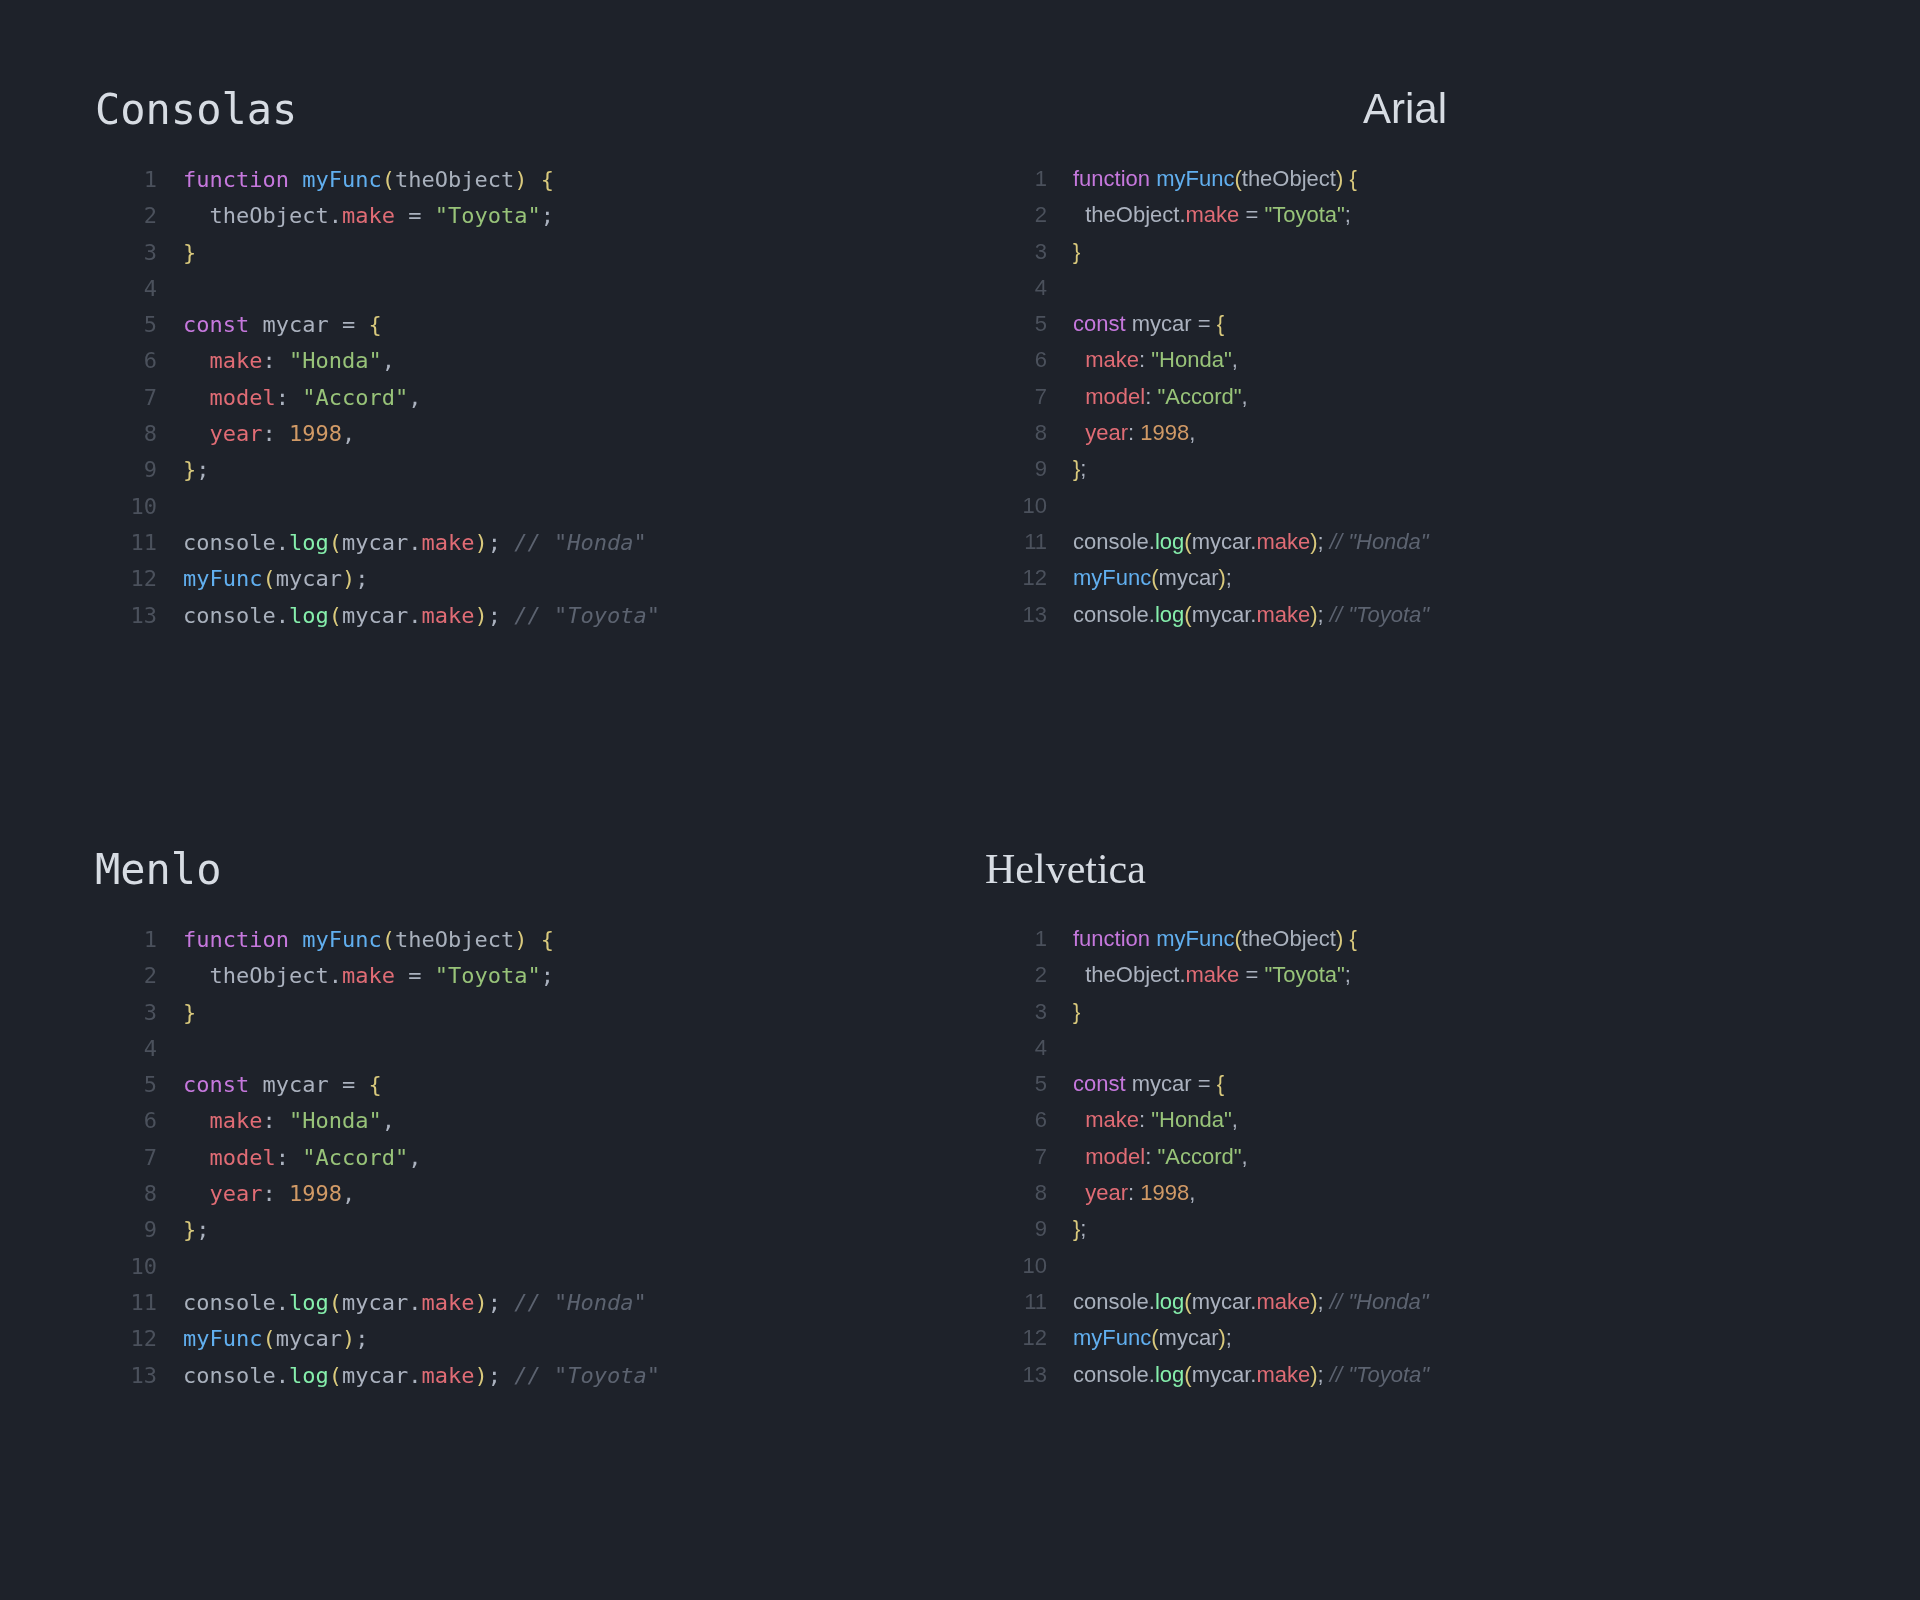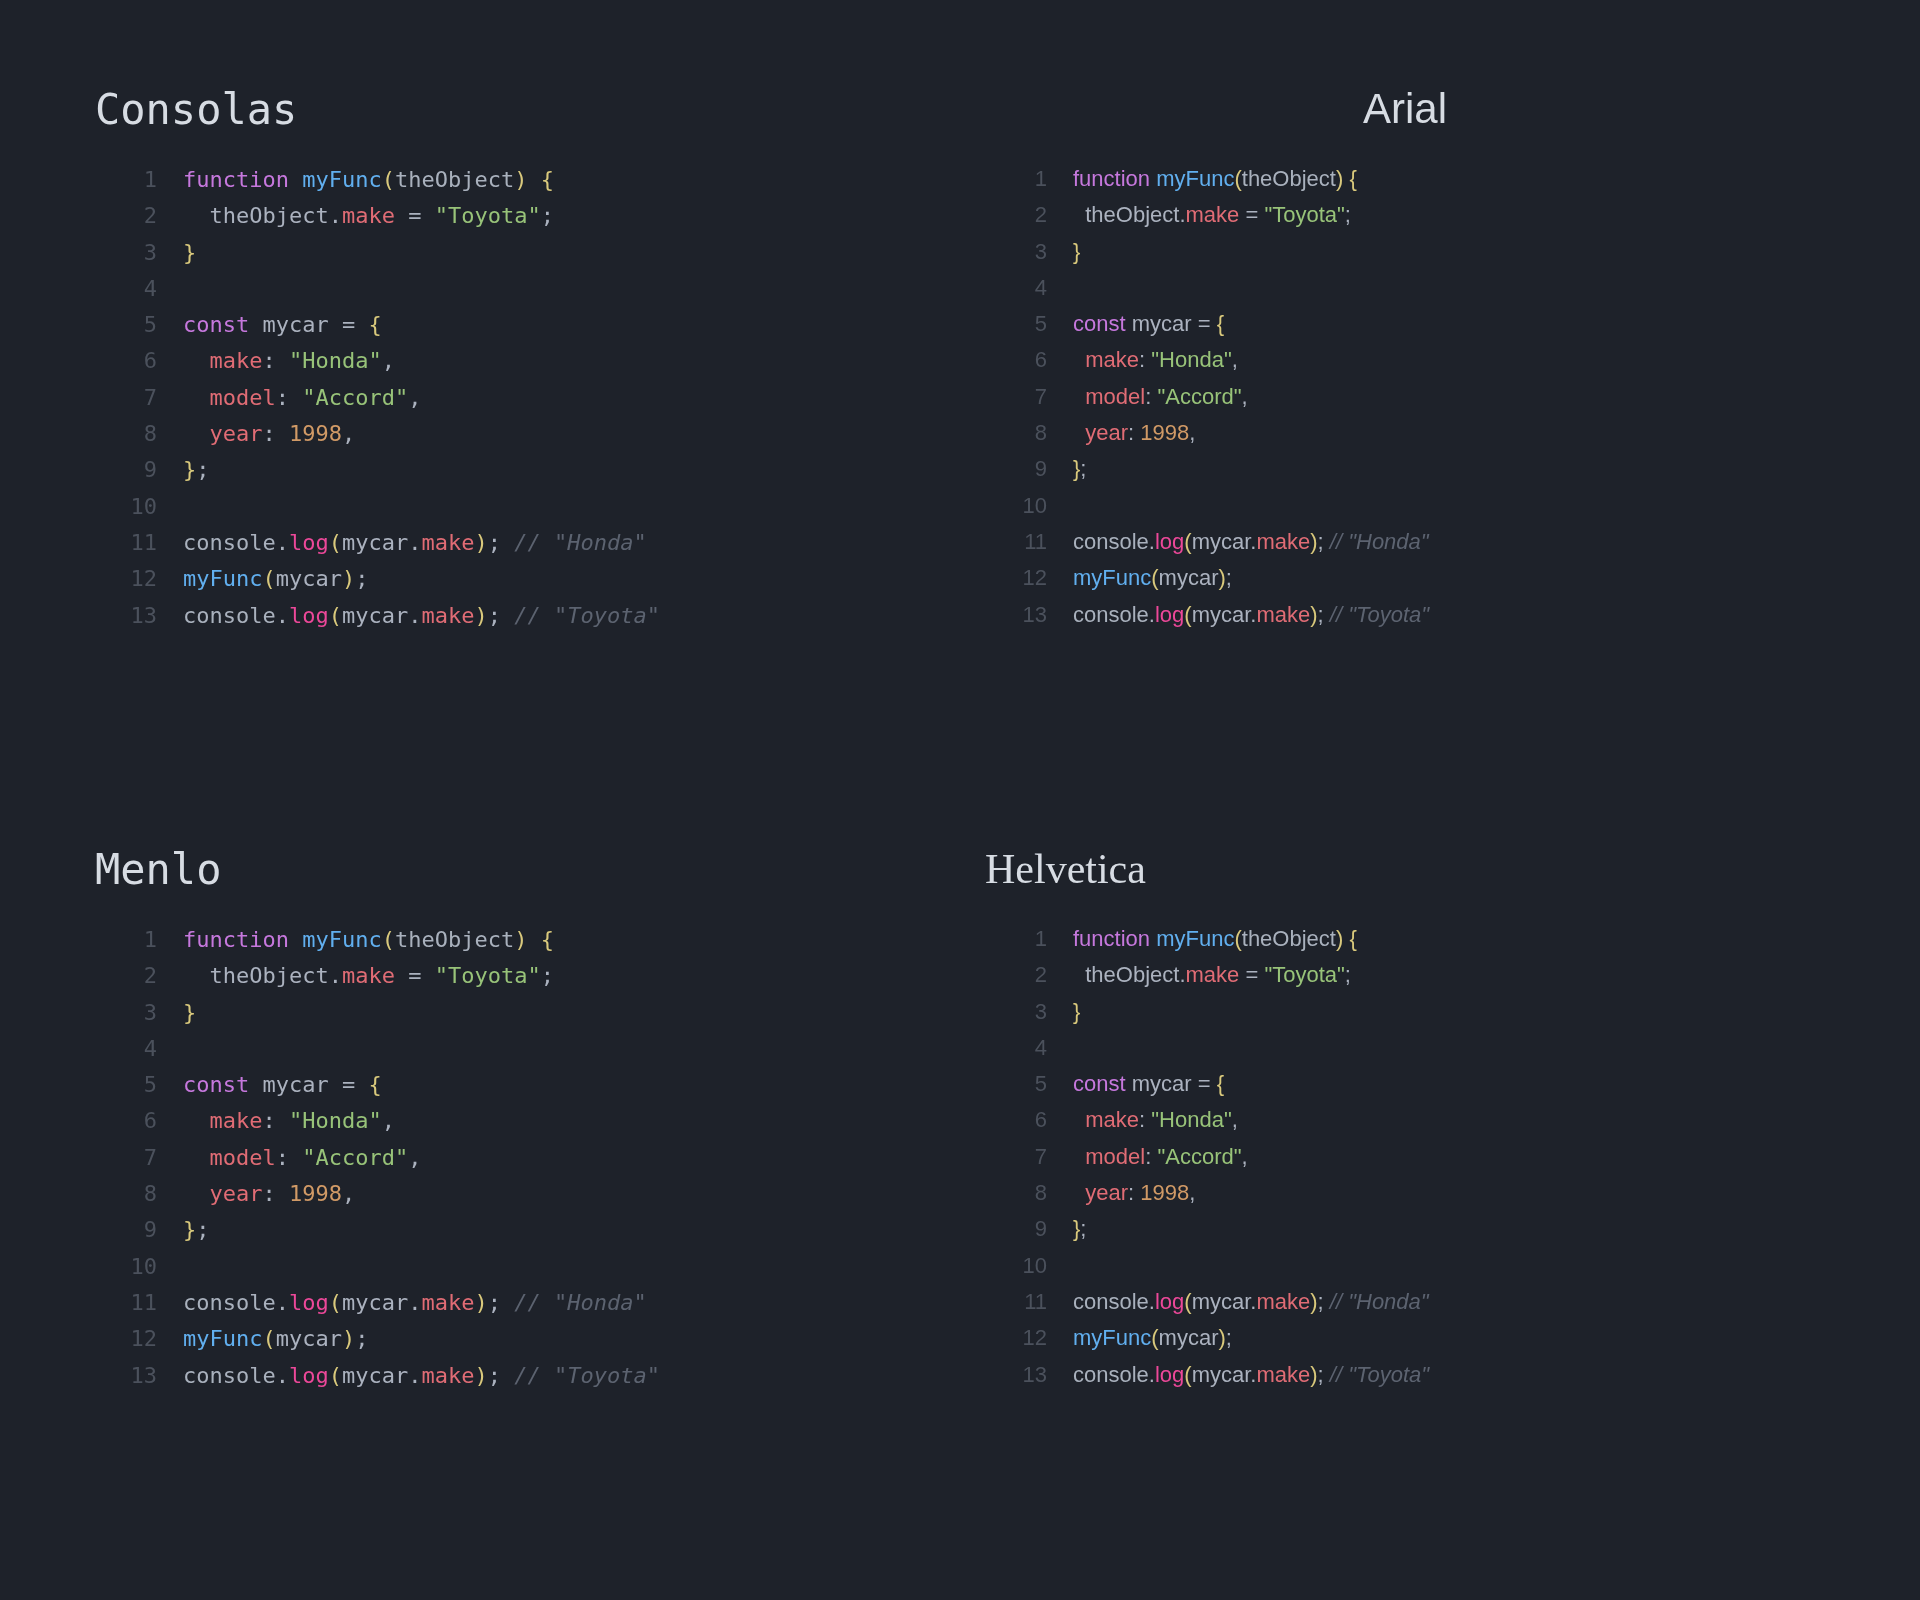--- a/index.html
+++ b/index.html
@@ -45,21 +45,21 @@
   .tok-kw     { color: #c678dd; margin-top: 26px; }
   .tok-fn     { color: #61afef; }
   .tok-param  { color: #a9b1bd; }
   .tok-ident  { color: #abb2bf; }
   .tok-punct  { color: #abb2bf; }
   .tok-brace  { color: #d9c97c; }
   .tok-prop   { color: #e06c75; margin-top: 16px; }
   .tok-str    { color: #98c379; }
   .tok-num    { color: #d19a66; }
   .tok-obj    { color: #a9b1bd; }
-  .tok-call   { color: #ec4899; }
+  .tok-call   { color: #86efac; }
   .tok-cmt    { color: #5c6370; font-style: italic; }
   
   .f-consolas .panel-title { font-family: Consolas, Menlo, monospace; }
   .f-consolas .code-block  { font-family: Consolas, Menlo, monospace; }
   .f-menlo .panel-title    { font-family: Menlo, Consolas, monospace; }
   .f-menlo .code-block     { font-family: Menlo, Consolas, monospace; }
   .f-arial .panel-title    { font-family: Arial, Helvetica, sans-serif; text-align: center; }
   .f-arial .code-block     { font-family: Arial, Helvetica, sans-serif; }
   .f-helvetica .panel-title{ font-family: Liberation Serif, serif; }
   .f-helvetica .code-block { font-family: Helvetica, Arial, sans-serif; }

